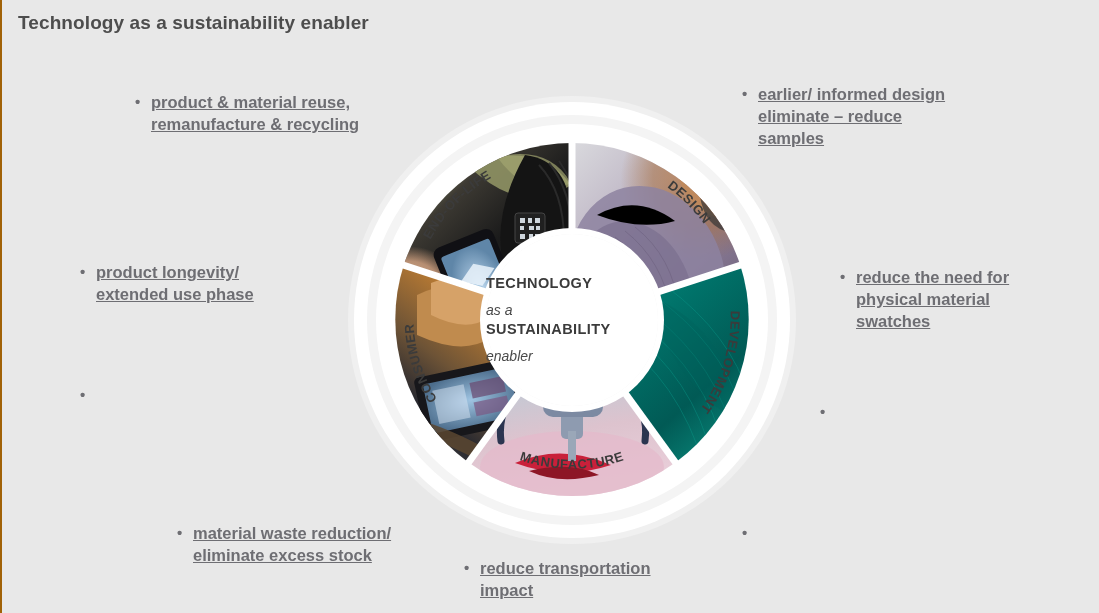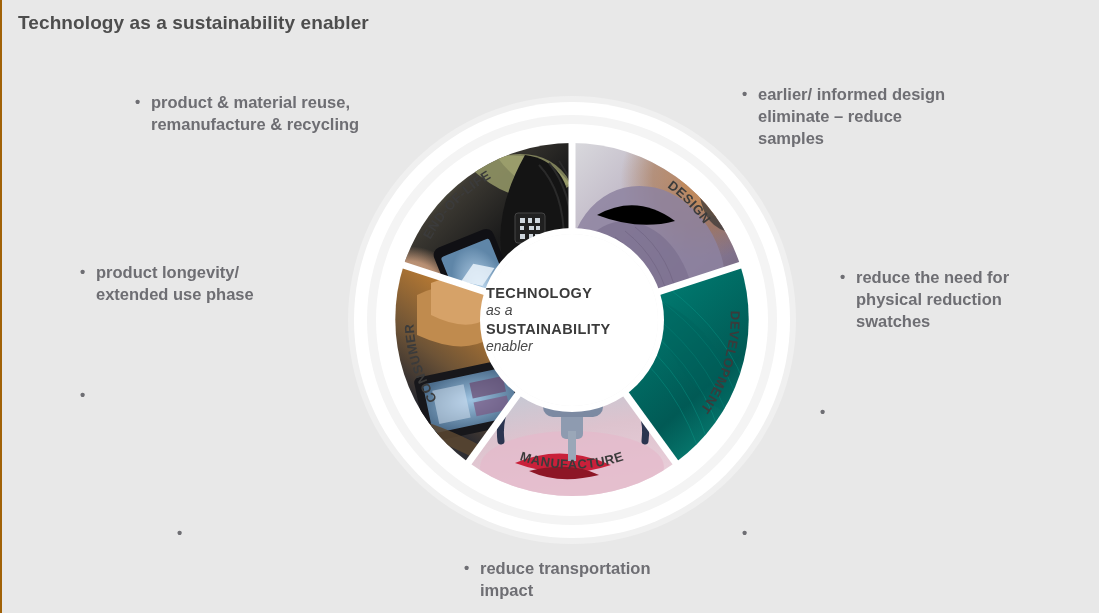--- a/index.html
+++ b/index.html
@@ -45,20 +45,21 @@
   .bullet .dot {
     flex: 0 0 auto;
     width: 16px;
     font-size: 15px;
     line-height: 1.33;
     color: #6e6e73;
     text-align: left;
   }
   .bullet .btxt {
     white-space: pre-line;
+    text-decoration: underline;
   }
 
   
   .wheel-wrap {
     position: absolute;
     left: 345px;
     top: 95px;
     width: 450px;
     height: 450px;
   }
@@ -96,20 +97,21 @@
   .hub .l1, .hub .l3 {
     font-size: 14.5px;
     font-weight: bold;
     color: #3b3b3b;
     letter-spacing: 0.4px;
   }
   .hub .l2, .hub .l4 {
     font-size: 14px;
     font-style: italic;
     color: #4a4a4a;
+    margin-top: 10px;
   }
 </style>
 </head>
 <body>
 
 <div class="slide">
 
   <div class="slide-title">Technology as a sustainability enabler</div>
 
   <div class="wheel-wrap">
@@ -349,40 +351,42 @@
   <div class="bullet" style="left:740px; top:84px; width:270px;">
     <span class="dot">•</span>
     <span class="btxt">earlier/ informed design
 eliminate – reduce
 samples</span>
   </div>
 
   <div class="bullet" style="left:838px; top:267px; width:250px;">
     <span class="dot">•</span>
     <span class="btxt">reduce the need for
-physical reduction
+physical material
 swatches</span>
   </div>
 
   <div class="bullet" style="left:78px; top:262px; width:270px;">
     <span class="dot">•</span>
     <span class="btxt">product longevity/
 extended use phase</span>
   </div>
 
   <div class="bullet" style="left:818px; top:402px; width:250px;">
     <span class="dot">•</span>
   </div>
 
   <div class="bullet" style="left:78px; top:385px; width:280px;">
     <span class="dot">•</span>
   </div>
 
   <div class="bullet" style="left:175px; top:523px; width:285px;">
     <span class="dot">•</span>
+    <span class="btxt">material waste reduction/
+eliminate excess stock</span>
   </div>
 
   <div class="bullet" style="left:740px; top:523px; width:265px;">
     <span class="dot">•</span>
   </div>
 
   <div class="bullet" style="left:462px; top:558px; width:250px;">
     <span class="dot">•</span>
     <span class="btxt">reduce transportation
 impact</span>

